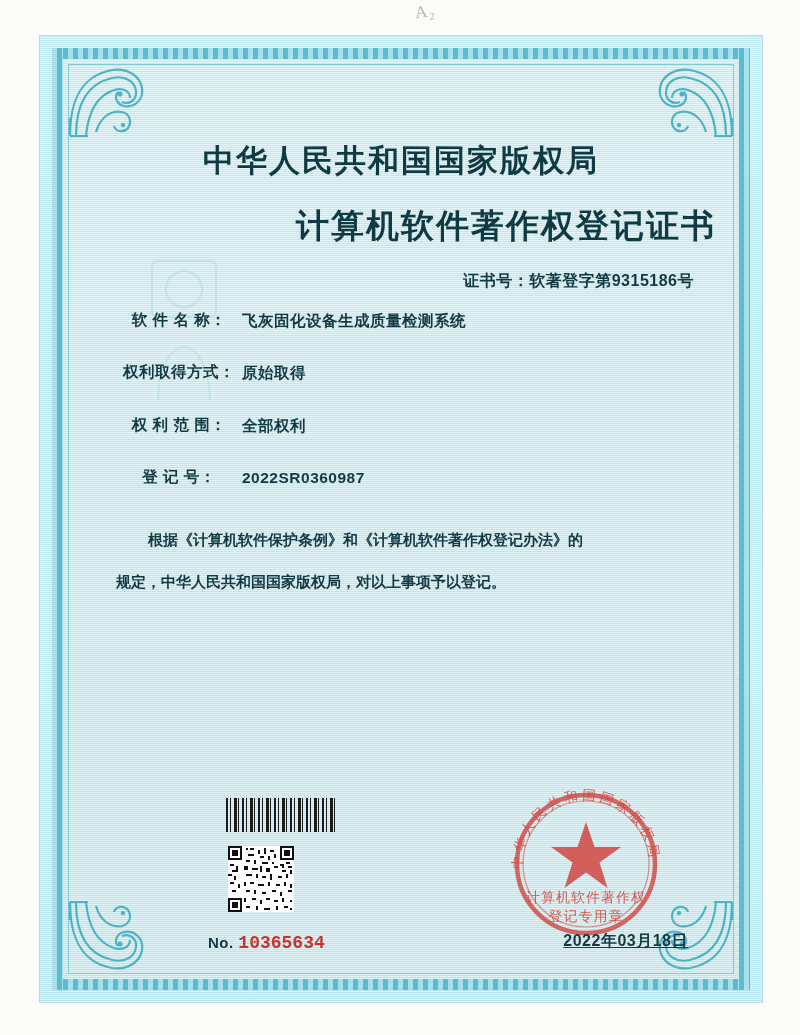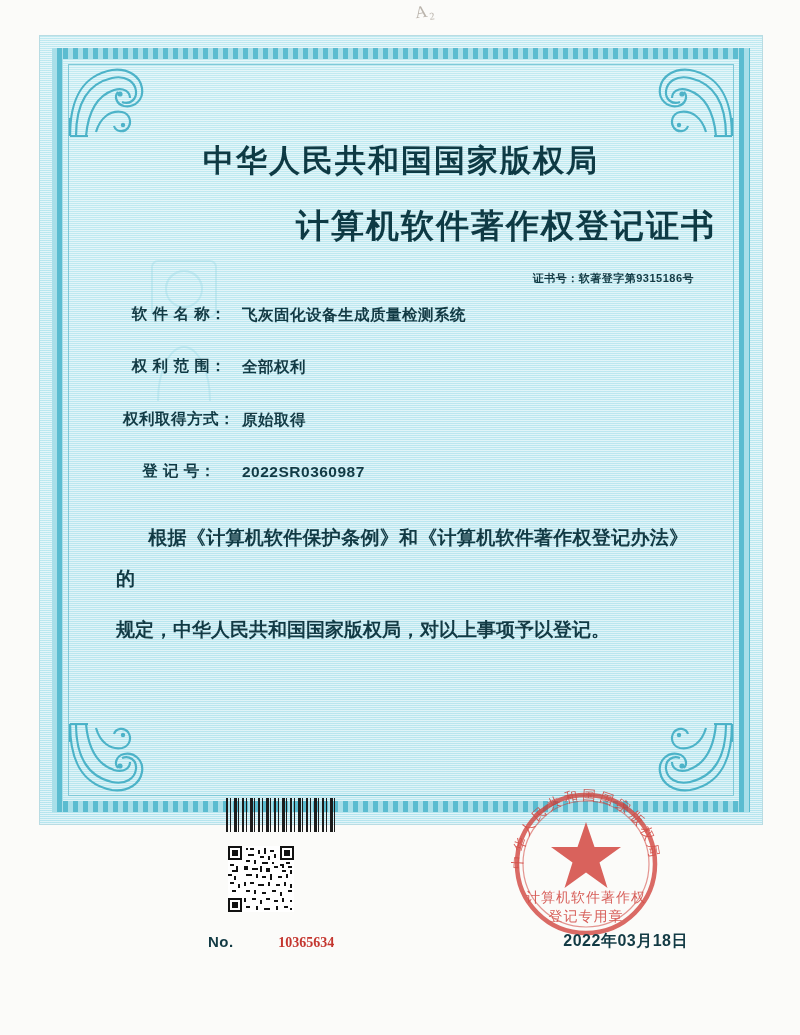--- a/index.html
+++ b/index.html
@@ -35,21 +35,21 @@
     transform: rotate(-8deg);
     letter-spacing: 1px;
   }
 
   
   #cert {
     position: absolute;
     left: 40px;
     top: 36px;
     width: 722px;
-    height: 788px;
+    height: 966px;
     background:
        repeating-linear-gradient(0deg, rgba(255,255,255,0.55) 0px, rgba(255,255,255,0.55) 1px, rgba(160,225,235,0.25) 1px, rgba(160,225,235,0.25) 2px),
        linear-gradient(180deg, #c9ecf2 0%, #bfe8f0 35%, #c7ecf2 60%, #bde6ef 100%);
     box-shadow: 0 0 0 1px rgba(120,190,205,0.5);
   }
 
   
   .frame-outer {
     position: absolute;
     left: 12px; top: 12px; right: 12px; bottom: 12px;
@@ -126,21 +126,21 @@
     font-family: "Liberation Serif", serif;
     font-weight: bold;
     font-size: 33px;
     letter-spacing: 2px;
     color: #0e3a44;
     margin-top: 22px;
   }
 
   .cert-no {
     text-align: right;
-    font-size: 11px;
+    font-size: 16px;
     font-weight: bold;
     color: #123a44;
     margin-top: 22px;
     padding-right: 22px;
     letter-spacing: .5px;
   }
 
   .field {
     display: flex;
     align-items: flex-start;
@@ -163,21 +163,21 @@
     line-height: 1.45;
   }
   .field .val .line2 { display: block; }
 
   .gap-lg { margin-top: 56px; }
   .gap-md { margin-top: 30px; }
 
   .para {
     margin-top: 34px;
     padding: 0 28px 0 30px;
-    font-size: 19px;
+    font-size: 15px;
     font-weight: bold;
     line-height: 2.15;
     color: #123a44;
     text-align: justify;
   }
   .para .indent { display: inline-block; width: 32px; }
 
   
   .barcode {
     position: absolute;
@@ -204,34 +204,34 @@
     position: absolute;
     left: 122px;
     top: 845px;
     font-size: 15px;
     font-weight: bold;
     color: #123a44;
     letter-spacing: .5px;
   }
   .serial .num {
     color: #c4362f;
-    font-family: Liberation Serif, serif;
-    font-size: 14px;
+    font-family: Liberation Mono, monospace;
+    font-size: 18px;
     letter-spacing: 0;
-    margin-left: 40px;
   }
 
   .issue-date {
     position: absolute;
     right: 28px;
     top: 843px;
     font-size: 16px;
     font-weight: bold;
     color: #123a44;
     letter-spacing: .5px;
+    text-decoration: underline;
   }
 
   
   .seal {
     position: absolute;
     left: 414px;
     top: 690px;
     width: 172px;
     height: 172px;
     opacity: .88;
@@ -335,27 +335,27 @@
         <div class="lbl">软 件 名 称：</div>
         <div class="val">
           <span>飞灰固化设备生成质量检测系统</span>
         </div>
       </div>
 
 
 
 
       <div class="field gap-md">
+        <div class="lbl">权利取得方式：</div>
+        <div class="val">原始取得</div>
+      </div>
+
+      <div class="field gap-md">
         <div class="lbl">权 利 范 围：</div>
         <div class="val">全部权利</div>
-      </div>
-
-      <div class="field gap-md">
-        <div class="lbl">权利取得方式：</div>
-        <div class="val">原始取得</div>
       </div>
 
       <div class="field gap-md">
         <div class="lbl">登 记 号：</div>
         <div class="val">2022SR0360987</div>
       </div>
 
       <div class="para">
         <span class="indent"></span><span>根据《计算机软件保护条例》和《计算机软件著作权登记办法》的</span>
       </div>

